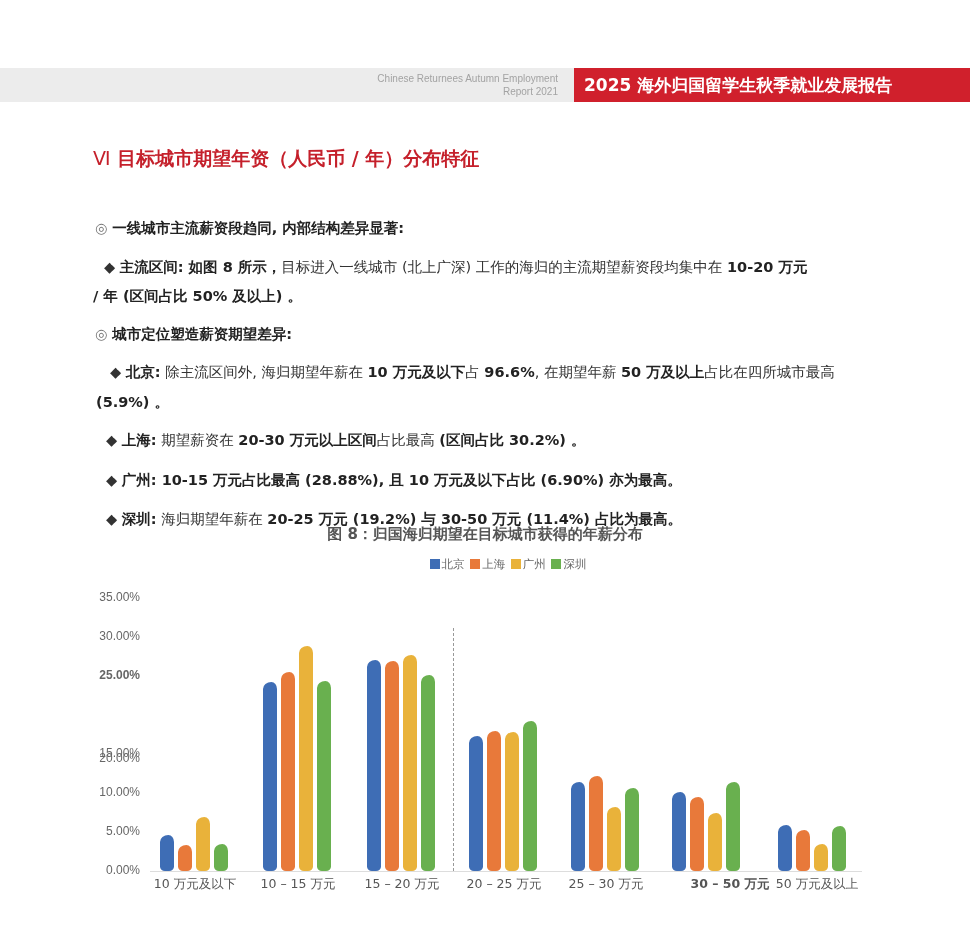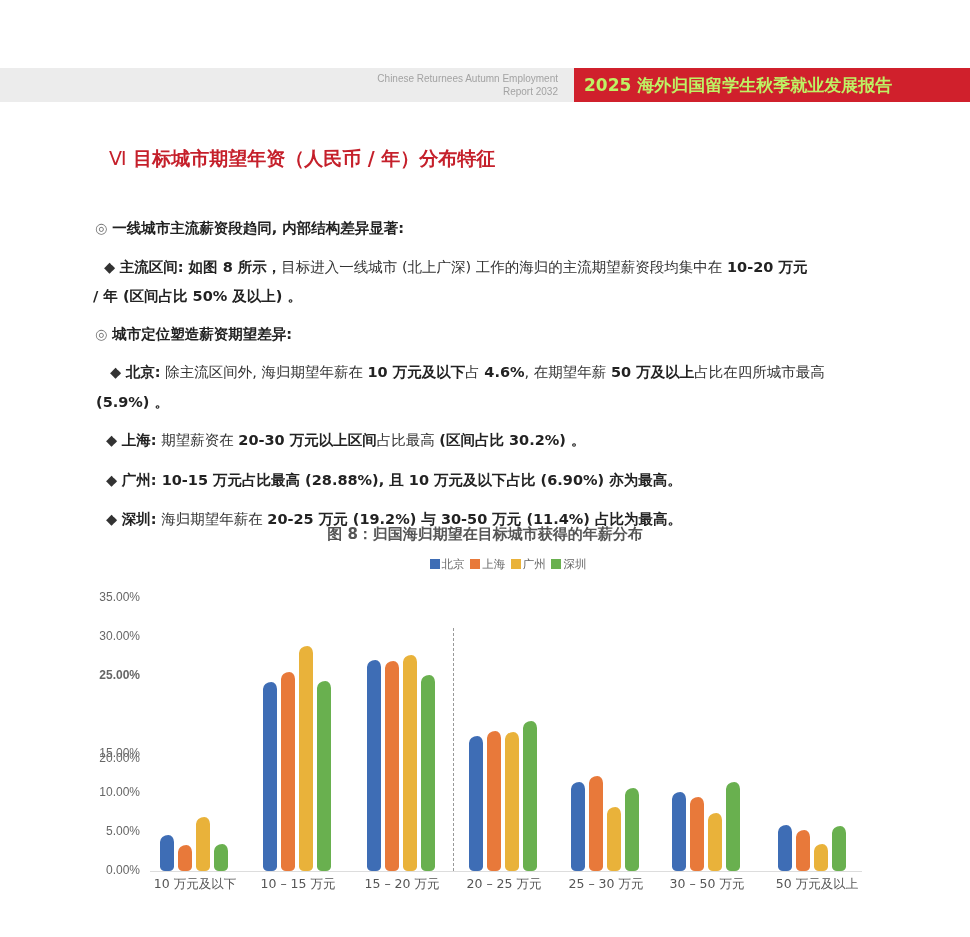--- a/index.html
+++ b/index.html
@@ -1,22 +1,22 @@
 <!DOCTYPE html>
 <html><head>
 <meta charset="utf-8">
 <style>
   html,body{margin:0;padding:0;background:#fff;}
   body{width:970px;height:937px;position:relative;overflow:hidden;font-family:"DejaVu Sans","Liberation Sans",sans-serif;color:#333;}
   .hdr{position:absolute;top:68px;left:0;width:970px;height:34px;}
   .hdr-gray{position:absolute;left:0;top:0;width:574px;height:34px;background:#ececec;}
   .hdr-en{position:absolute;right:412px;top:4px;text-align:right;font-family:"Liberation Sans",sans-serif;font-size:10px;line-height:13px;color:#a3a3a3;}
   .hdr-red{position:absolute;left:574px;top:0;width:396px;height:34px;background:#d0202c;}
-  .hdr-cn{position:absolute;left:10px;top:6px;font-size:17px;font-weight:bold;color:#bef264;}
-  .sec-title{position:absolute;left:93px;top:146px;font-size:19px;font-weight:bold;color:#c5202b;margin-left:16px;}
+  .hdr-cn{position:absolute;left:10px;top:6px;font-size:17px;font-weight:bold;color:#ffffff;}
+  .sec-title{position:absolute;left:93px;top:146px;font-size:19px;font-weight:bold;color:#c5202b;}
   .sec-title .roman{font-weight:normal;}
   .p{position:absolute;font-size:14.5px;color:#333;line-height:20px;margin-top:28px;}
   .p b{color:#222;}
   .fig-title{position:absolute;left:0;width:970px;top:525px;text-align:center;font-size:15px;font-weight:bold;color:#555;}
   .legend{position:absolute;top:557px;left:0;width:970px;text-align:center;font-size:11.5px;color:#666;padding-left:23px;}
   .legend span.item{display:inline-block;margin:0 1px;}
   .legend .sw{display:inline-block;width:10px;height:10px;vertical-align:-1px;margin-right:2px;}
   .chart{position:absolute;left:0;top:580px;width:970px;height:330px;}
   .ylab{position:absolute;left:92px;width:48px;text-align:right;font-family:"Liberation Sans",sans-serif;font-size:12px;color:#666;}
   .axis{position:absolute;left:150px;top:291px;width:712px;height:1px;background:#ddd;}
@@ -24,21 +24,21 @@
   .bar{position:absolute;width:14px;border-radius:12px 8px 7px 7px / 10px 10px 6px 6px;}
   .xlab{position:absolute;top:296px;width:100px;text-align:center;font-size:12.5px;color:#555;}
 </style>
 </head>
 <body>
 
 <div class="hdr">
   <div class="hdr-gray"></div>
   <div class="hdr-en">
     <div>Chinese Returnees Autumn Employment</div>
-    <div>Report 2032</div>
+    <div>Report 2021</div>
   </div>
   <div class="hdr-red">
     <div class="hdr-cn">2025 海外归国留学生秋季就业发展报告</div>
   </div>
 </div>
 
 <div class="sec-title">
   <span class="roman">Ⅵ</span>
   <span>目标城市期望年资（人民币 / 年）分布特征</span>
 </div>
@@ -56,21 +56,21 @@
   <b>/ 年 (区间占比 50% 及以上) 。</b>
 </div>
 
 <div class="p" style="left:95px;top:296px;">
   <span style="color:#777">◎</span>
   <b>城市定位塑造薪资期望差异:</b>
 </div>
 
 <div class="p" style="left:110px;top:334px;width:790px;white-space:nowrap;">
   <span>◆</span>
-  <b>北京:</b><span> 除主流区间外, 海归期望年薪在 </span><b>10 万元及以下</b><span>占 </span><b>4.6%</b><span>, 在期望年薪 </span><b>50 万及以上</b><span>占比在四所城市最高</span>
+  <b>北京:</b><span> 除主流区间外, 海归期望年薪在 </span><b>10 万元及以下</b><span>占 </span><b>96.6%</b><span>, 在期望年薪 </span><b>50 万及以上</b><span>占比在四所城市最高</span>
 </div>
 <div class="p" style="left:96px;top:364px;">
   <b>(5.9%) 。</b>
 </div>
 
 <div class="p" style="left:106px;top:402px;">
   <span>◆</span>
   <b>上海:</b><span> 期望薪资在 </span><b>20-30 万元以上区间</b><span>占比最高 </span><b>(区间占比 30.2%) 。</b>
 </div>
 
@@ -126,19 +126,19 @@
     <div class="xlab" style="left: 454px;">20 – 25 万元</div>
     <div class="bar" style="background: rgb(62, 109, 181); height: 88.92px; top: 202.08px; left: 571px;"></div>
     <div class="bar" style="background: rgb(232, 121, 58); height: 95.16px; top: 195.84px; left: 589px;"></div>
     <div class="bar" style="background: rgb(233, 178, 58); height: 63.96px; top: 227.04px; left: 607px;"></div>
     <div class="bar" style="background: rgb(105, 176, 79); height: 83.46px; top: 207.54px; left: 625px;"></div>
     <div class="xlab" style="left: 556px;">25 – 30 万元</div>
     <div class="bar" style="background: rgb(62, 109, 181); height: 78.78px; top: 212.22px; left: 672px;"></div>
     <div class="bar" style="background: rgb(232, 121, 58); height: 74.1px; top: 216.9px; left: 690px;"></div>
     <div class="bar" style="background: rgb(233, 178, 58); height: 57.72px; top: 233.28px; left: 708px;"></div>
     <div class="bar" style="background: rgb(105, 176, 79); height: 88.92px; top: 202.08px; left: 726px;"></div>
-    <div class="xlab" style="left: 657px;">30 – 50 万元</div>
+    <div class="xlab" style="left: 680px; font-weight: bold;">30 – 50 万元</div>
     <div class="bar" style="background: rgb(62, 109, 181); height: 46.02px; top: 244.98px; left: 778px;"></div>
     <div class="bar" style="background: rgb(232, 121, 58); height: 40.56px; top: 250.44px; left: 796px;"></div>
     <div class="bar" style="background: rgb(233, 178, 58); height: 27.3px; top: 263.7px; left: 814px;"></div>
     <div class="bar" style="background: rgb(105, 176, 79); height: 45.24px; top: 245.76px; left: 832px;"></div>
     <div class="xlab" style="left: 767px;">50 万元及以上</div>
   </div>
 
 </body></html>

